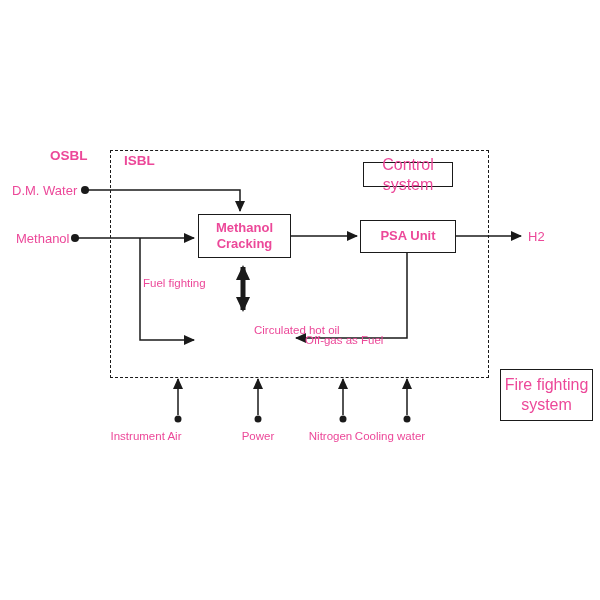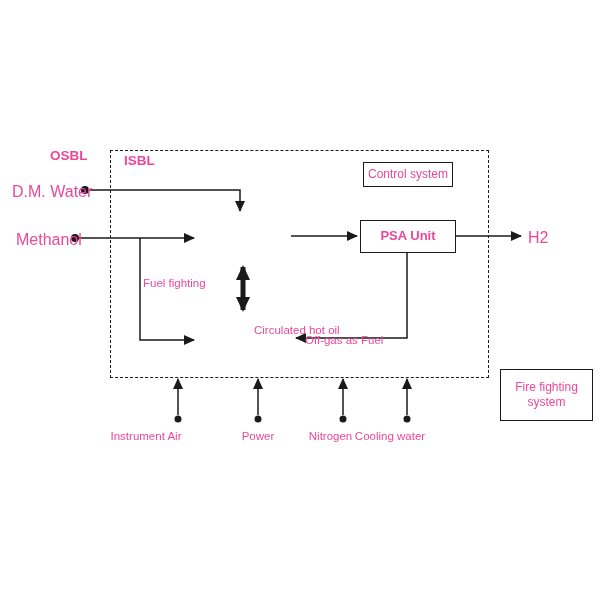--- a/index.html
+++ b/index.html
@@ -30,25 +30,25 @@
     justify-content: center;
     text-align: center;
     font-size: 13px;
     font-weight: bold;
     line-height: 1.25;
     box-sizing: border-box;
     padding: 2px;
   }
   .box.plain {
     font-weight: normal;
-    font-size: 12px;
+    font-size: 16px;
   }
   .lbl {
     position: absolute;
-    font-size: 16px;
+    font-size: 13px;
     white-space: nowrap;
   }
   .lbl.bold {
     font-weight: bold;
     font-size: 13.5px;
   }
   .lbl.small {
     font-size: 11.5px;
   }
   .lbl.center {
@@ -101,20 +101,21 @@
     <circle cx="407" cy="419" r="3.5" fill="#1a1a1a"></circle>
     <polyline points="407,415 407,379" fill="none" stroke="#1a1a1a" stroke-width="1.5" marker-end="url(#ah)"></polyline>
   </svg>
 
   <div class="lbl bold" style="left:50px; top:148px;">OSBL</div>
   <div class="lbl bold" style="left:124px; top:153px;">ISBL</div>
 
   <div class="lbl" style="left:12px; top:183px;">D.M. Water</div>
   <div class="lbl" style="left:16px; top:231px;">Methanol</div>
 
+  <div class="box" style="left:198px; top:214px; width:93px; height:44px;">Methanol Cracking</div>
   <div class="box" style="left:360px; top:220px; width:96px; height:33px;">PSA Unit</div>
   <div class="box plain" style="left:363px; top:162px; width:90px; height:25px;">Control system</div>
   <div class="box plain" style="left:500px; top:322px; width:93px; height:52px;margin-top:47px;">Fire fighting system</div>
 
   <div class="lbl small" style="left:143px; top:277px;">Fuel fighting</div>
   <div class="lbl small" style="left:254px; top:277px;margin-top:47px;">Circulated hot oil</div>
   <div class="lbl small" style="left:305px; top:310px;margin-top:24px;">Off-gas as Fuel</div>
   <div class="lbl" style="left:528px; top:229px;">H2</div>
 
   <div class="lbl small center" style="left:106px; top:430px; width:80px;">Instrument Air</div>

